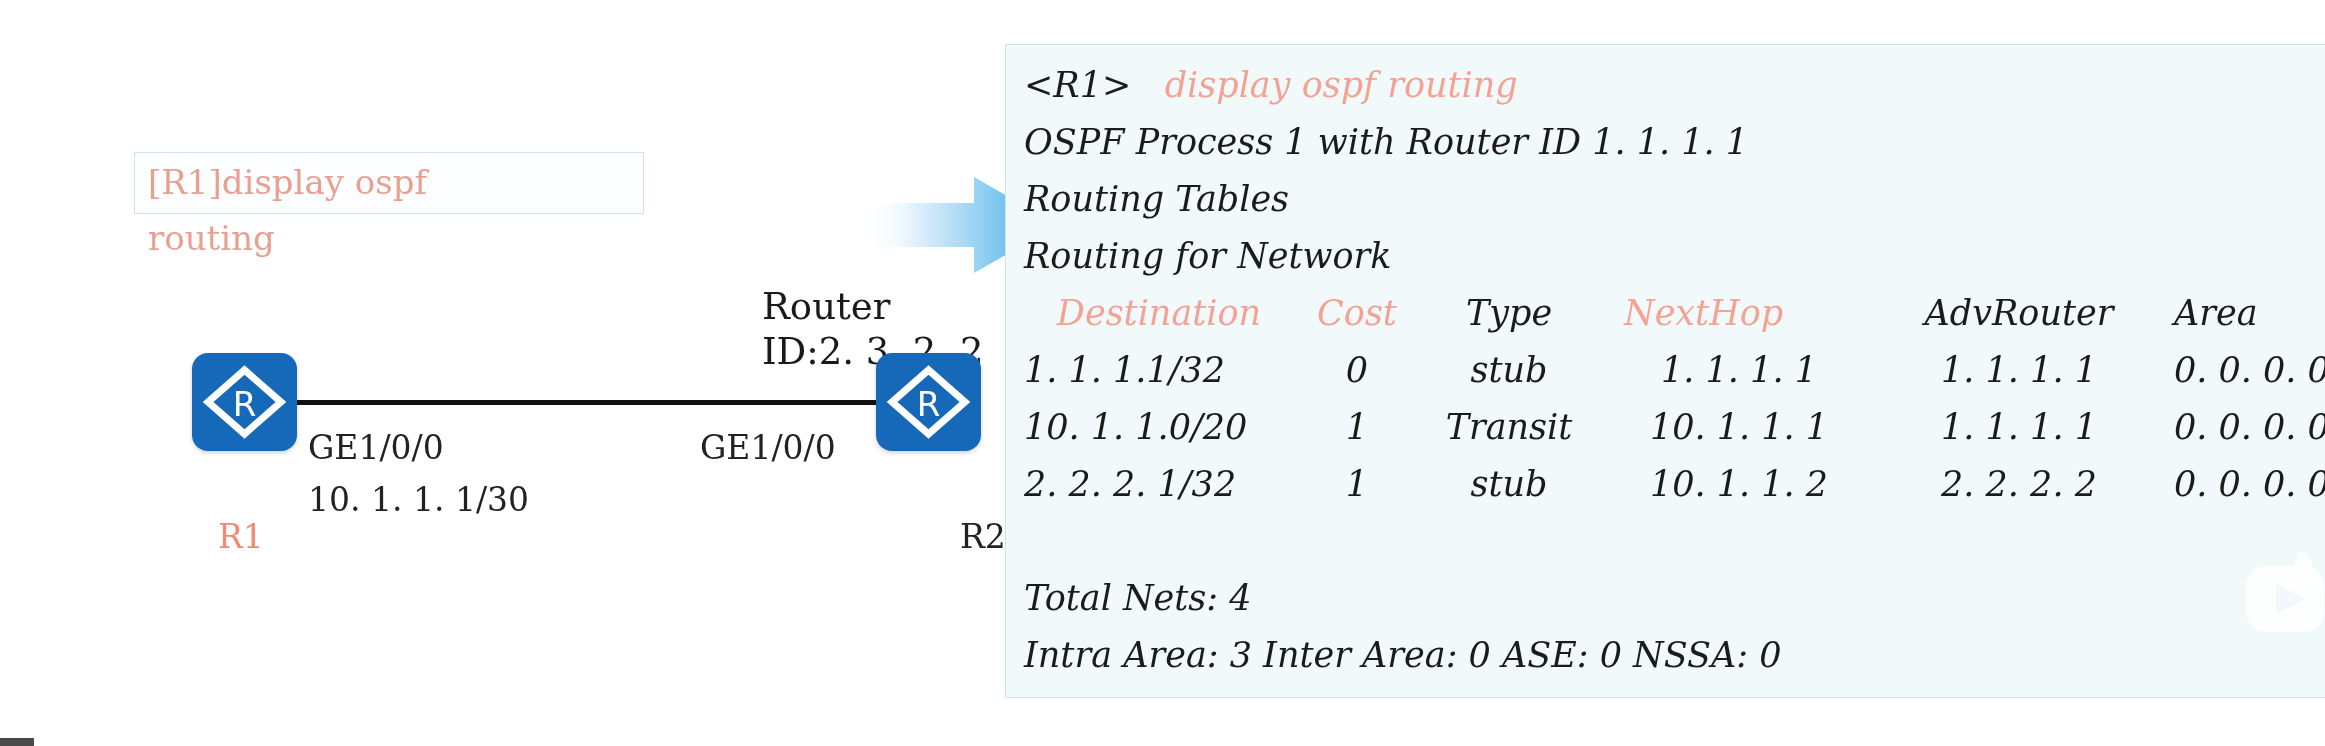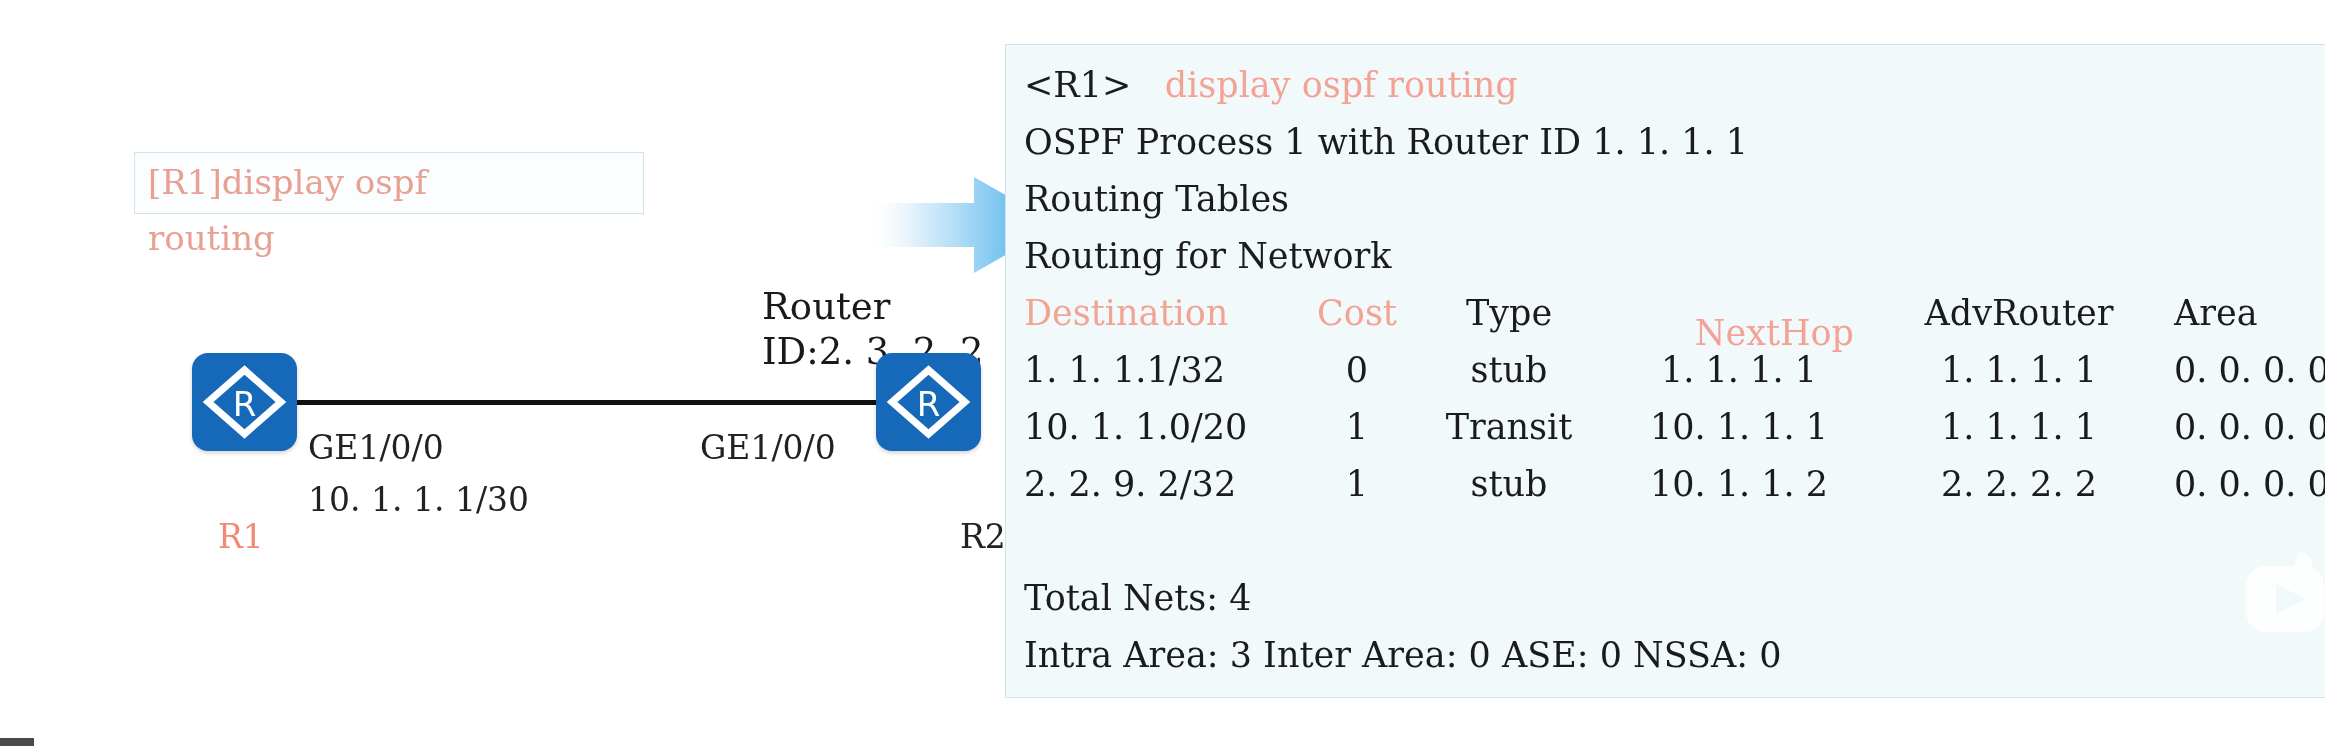--- a/index.html
+++ b/index.html
@@ -126,20 +126,21 @@
   }
   .term-inner {
     position: absolute;
     left: 18px; top: 12px;
     right: 0; bottom: 0;
     font-family: "DejaVu Serif", "Liberation Serif", serif;
     font-size: 35px;
     color: #1b1b1b;
     line-height: 57px;
     white-space: nowrap;
+    font-style: italic;
   }
   .term-line { height: 57px; }
   .mono-red { color: #f3a294; }
   .hdr-red  { color: #f3a294; }
 
   
   .rt {
     position: relative;
     height: 57px;
   }
@@ -148,24 +149,24 @@
     top: 0;
     display: inline-block;
   }
   .c-dest { left: 0px;   width: 270px; text-align: left;   }
   .c-cost { left: 288px; width: 90px;  text-align: center; }
   .c-type { left: 400px; width: 170px; text-align: center; }
   .c-next { left: 600px; width: 230px; text-align: center; }
   .c-adv  { left: 880px; width: 230px; text-align: center; }
   .c-area { left: 1150px;width: 210px; text-align: left;   }
 
-  .hdr .c-dest { text-align: left; }
+  .hdr .c-dest { text-align: center; }
   .hdr .c-cost { text-align: center; }
   .hdr .c-type { text-align: center; }
-  .hdr .c-next { text-align: right; margin-top: 20px; }
+  .hdr .c-next { text-align: left; }
   .hdr .c-adv  { text-align: center; }
   .hdr .c-area { text-align: left; }
 
   .spacer { height: 57px; }
 
   
   #watermark {
     position: absolute;
     left: 2240px; top: 548px;
     width: 90px; height: 96px;
@@ -266,21 +267,21 @@
     <div class="rt">
       <span class="c-dest">10. 1. 1.0/20</span>
       <span class="c-cost">1</span>
       <span class="c-type">Transit</span>
       <span class="c-next">10. 1. 1. 1</span>
       <span class="c-adv">1. 1. 1. 1</span>
       <span class="c-area">0. 0. 0. 0</span>
     </div>
 
     <div class="rt">
-      <span class="c-dest">2. 2. 9. 2/32</span>
+      <span class="c-dest">2. 2. 2. 1/32</span>
       <span class="c-cost">1</span>
       <span class="c-type">stub</span>
       <span class="c-next">10. 1. 1. 2</span>
       <span class="c-adv">2. 2. 2. 2</span>
       <span class="c-area">0. 0. 0. 0</span>
     </div>
 
     <div class="spacer"></div>
 
     <div class="term-line">Total Nets: 4</div>

